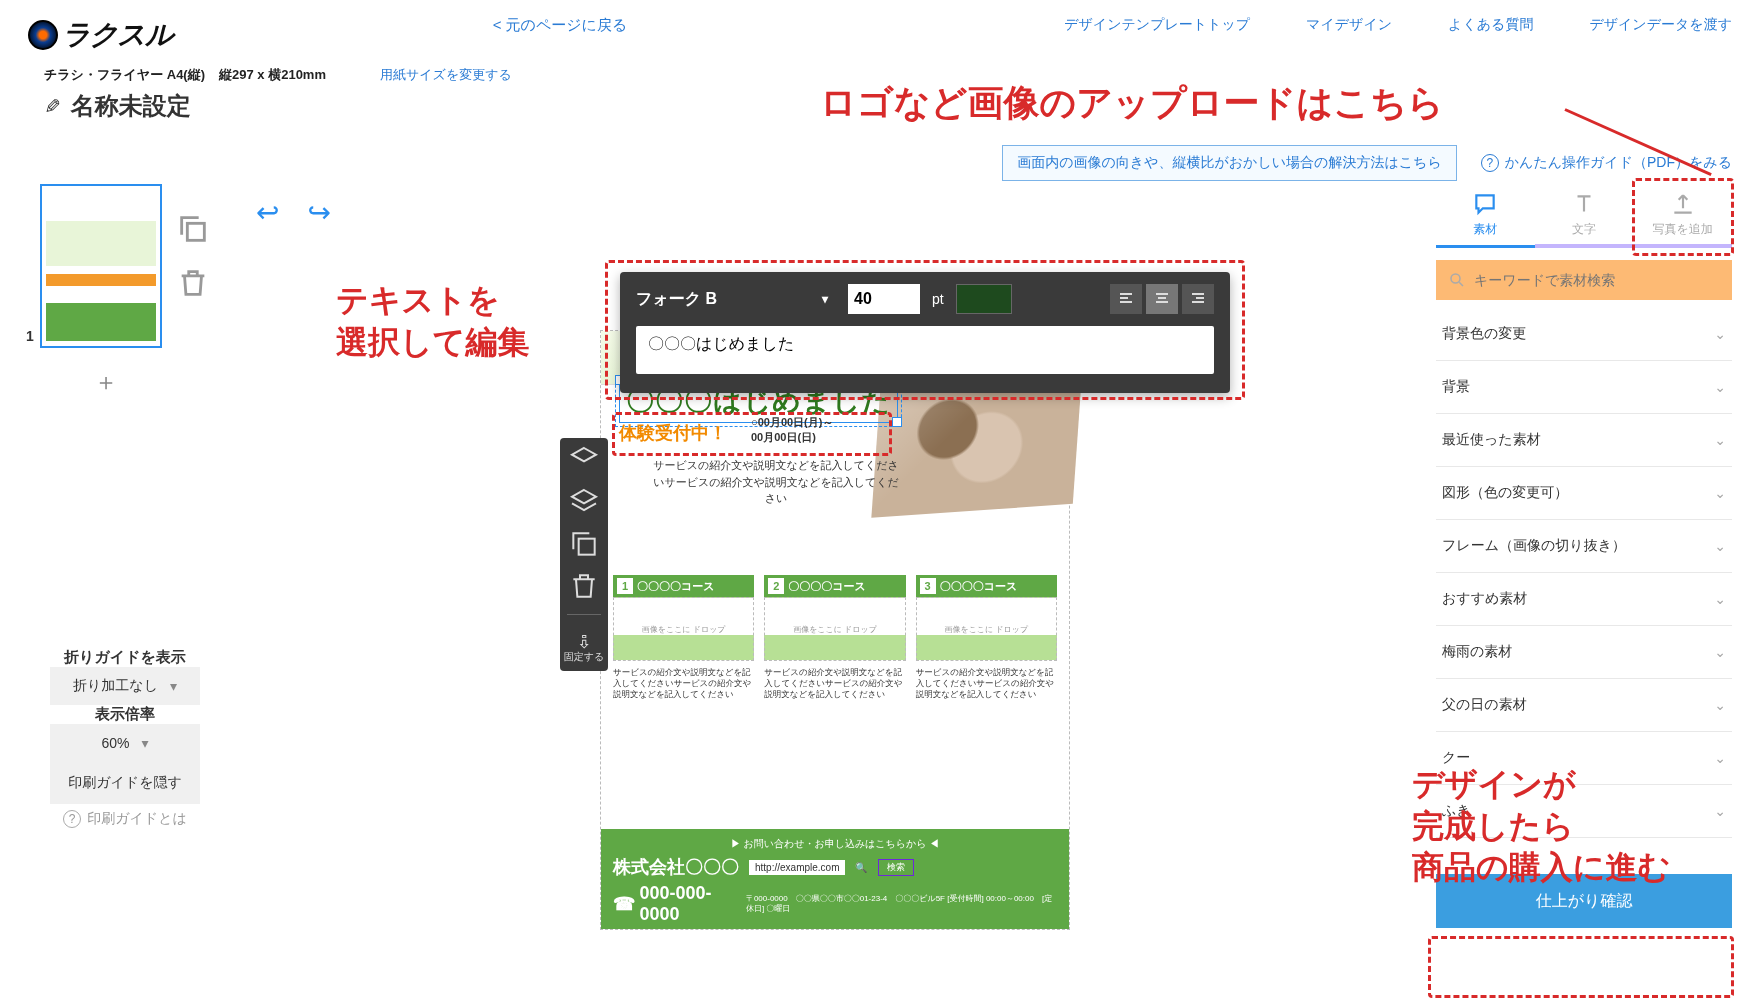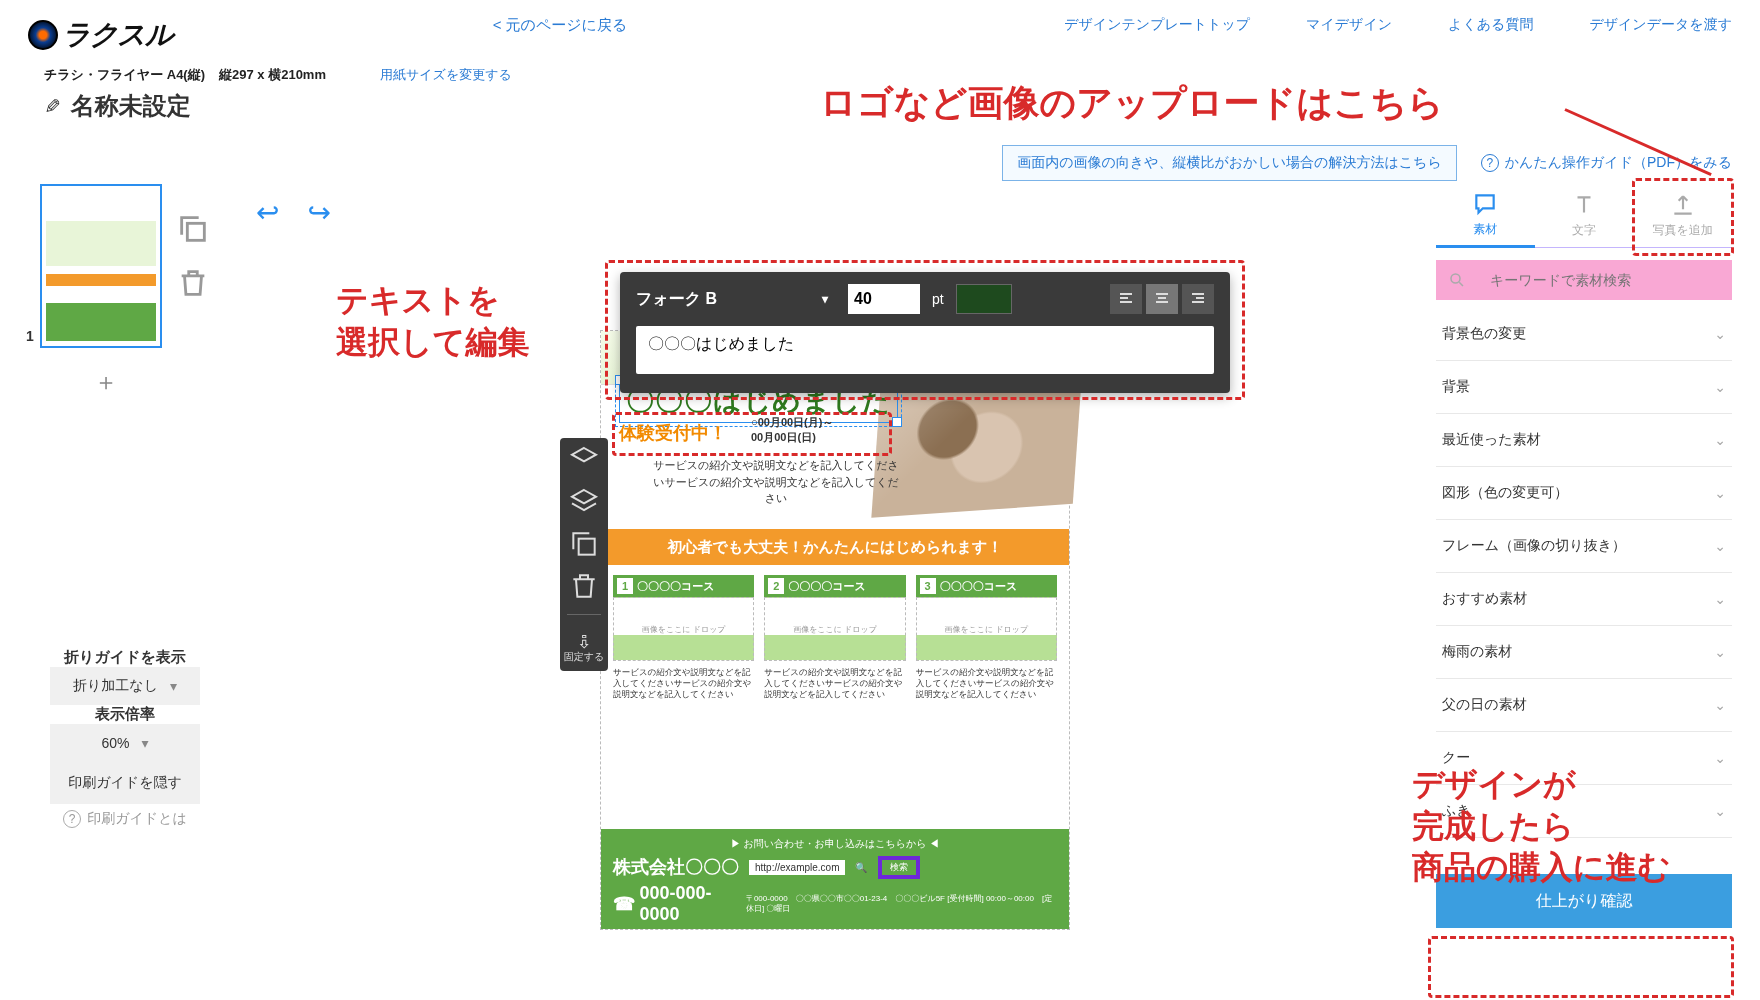--- a/index.html
+++ b/index.html
@@ -44,24 +44,24 @@
   .lc-btn { width: 150px; height: 42px; background:#f0f0f0; display:flex; align-items:center; justify-content:center; cursor:pointer; font-size:14px;}
   .guide-link { color:#999; display:flex; align-items:center; gap:6px; font-size:14px; margin-top:6px;}
   .guide-link .q { width:18px; height:18px; border:1.5px solid #aaa; border-radius:50%; display:inline-flex; align-items:center; justify-content:center; font-size:12px;}
 
   .undo-redo { position:absolute; left: 256px; top: 196px; display:flex; gap:28px;}
   .undo-redo span { color:#2a8eef; font-size:28px; cursor:pointer; }
 
   
   .right-panel { position:absolute; right:28px; top:184px; width:296px;}
   .right-tabs { display:flex; height:64px;}
-  .rtab { flex:1; display:flex; flex-direction:column; align-items:center; justify-content:center; gap:4px; font-size:12px; color:#aaa; cursor:pointer; border-bottom:1px solid #c4b5fd;}
+  .rtab { flex:1; display:flex; flex-direction:column; align-items:center; justify-content:center; gap:4px; font-size:12px; color:#aaa; cursor:pointer; border-bottom:4px solid #c4b5fd;}
   .rtab.active { color:#2a8eef; border-bottom:3px solid #2a8eef;}
   .rtab svg { width:26px; height:26px;}
-  .search-bar { display:flex; align-items:center; background:#f9a8d4; height:40px; padding: 0 12px; gap:24px; color:#aaa; margin:12px 0 8px;}
+  .search-bar { display:flex; align-items:center; background:#fdba74; height:40px; padding: 0 12px; gap:8px; color:#aaa; margin:12px 0 8px;}
   .search-bar input { border:none; background:transparent; outline:none; flex:1; font-size:14px; color:#666;}
   .acc { border-bottom:1px solid #e8e8e8;}
   .acc-row { height:52px; display:flex; align-items:center; justify-content:space-between; padding:0 6px; font-size:14px; cursor:pointer;}
   .acc-row .chev { color:#aaa; font-size:14px;}
   .confirm-btn { margin-top:36px; height:54px; background:#3b9ee0; color:#fff; font-size:16px; display:flex; align-items:center; justify-content:center; cursor:pointer;}
 
   
   .canvas-area { position:absolute; left:600px; top:330px; width:470px; height:600px; border:1px dashed #bbb; background:#fff;}
   .canvas-top { height:54px; background:linear-gradient(#f5fbe8,#e8f5d8); border-bottom:1px solid #ddd;}
   .selected-text { position:absolute; top:48px; left:18px; border:1px solid #2a8eef; outline:1px dashed #2a8eef; outline-offset:3px; padding:2px 6px; font-size:28px; font-weight:700; color:#2f7a1e; letter-spacing:1px;}
@@ -78,21 +78,21 @@
   .chead { height:22px; background:#5fa845; color:#fff; font-size:11px; display:flex; align-items:center; padding-left:4px; gap:4px; font-weight:700;}
   .chead .num { background:#fff; color:#5fa845; width:16px; height:16px; display:inline-flex; align-items:center; justify-content:center; font-weight:800;}
   .cimg { height:64px; border:1px dashed #bbb; background:linear-gradient(#fff 60%, #b7e095 60%); display:flex; align-items:center; justify-content:center; font-size:8px; color:#999; text-align:center;}
   .cdesc { font-size:8.5px; line-height:1.3; margin-top:6px;}
   .footer-green { position:absolute; bottom:0; left:0; right:0; height:100px; background:#5fa845; color:#fff; padding:8px 12px;}
   .fhead { font-size:10px; text-align:center; margin-bottom:4px;}
   .fhead::before{content:"▶ ";} .fhead::after{content:" ◀";}
   .frow { display:flex; align-items:center; gap:10px;}
   .company { font-size:18px; font-weight:800;}
   .urlbox { background:#fff; color:#333; font-size:10px; padding:2px 6px;}
-  .srch { border:4px solid #6d28d9; font-size:9px; padding:1px 8px;}
+  .srch { border:1px solid #6d28d9; font-size:9px; padding:1px 8px;}
   .phone { font-size:18px; font-weight:800; display:flex; align-items:center; gap:4px;}
   .addr { font-size:8px; line-height:1.3;}
 
   
   .toolbar { position:absolute; left:620px; top:272px; width:610px; background:#3a3a3a; border-radius:4px; padding:8px; box-shadow:0 4px 12px rgba(0,0,0,.3);}
   .tb-row1 { display:flex; align-items:center; gap:12px; padding:4px 8px;}
   .font-sel { color:#fff; font-size:16px; font-weight:600; flex:0 0 200px; display:flex; align-items:center; justify-content:space-between; cursor:pointer; padding-right:8px;}
   .font-sel::after { content:"▾"; font-size:12px;}
   .size-in { width:72px; height:30px; background:#fff; border:none; padding:0 6px; font-size:16px; font-weight:600;}
   .pt { color:#fff; font-size:14px;}
@@ -289,21 +289,20 @@
   <div class="confirm-btn">仕上がり確認</div>
 </div>
 
 <div class="canvas-area">
   <div class="canvas-top"></div>
   <div class="photo"></div>
   <div class="selected-text">〇〇〇はじめました</div>
   <div class="trial">体験受付中！</div>
   <div class="date-txt"><span>○00月00日(月)～</span><br><span>00月00日(日)</span></div>
   <div class="intro">サービスの紹介文や説明文などを記入してくださいサービスの紹介文や説明文などを記入してください</div>
-  <div class="orange-band">初心者でも大丈夫！かんたんにはじめられます！</div>
   <div class="courses">
     <div class="course">
         <div class="chead">
           <span class="num">1</span>
           <span>〇〇〇〇コース</span>
         </div>
         <div class="cimg">画像をここに
 ドロップ</div>
         <div class="cdesc">サービスの紹介文や説明文などを記入してくださいサービスの紹介文や説明文などを記入してください</div>
       </div>

